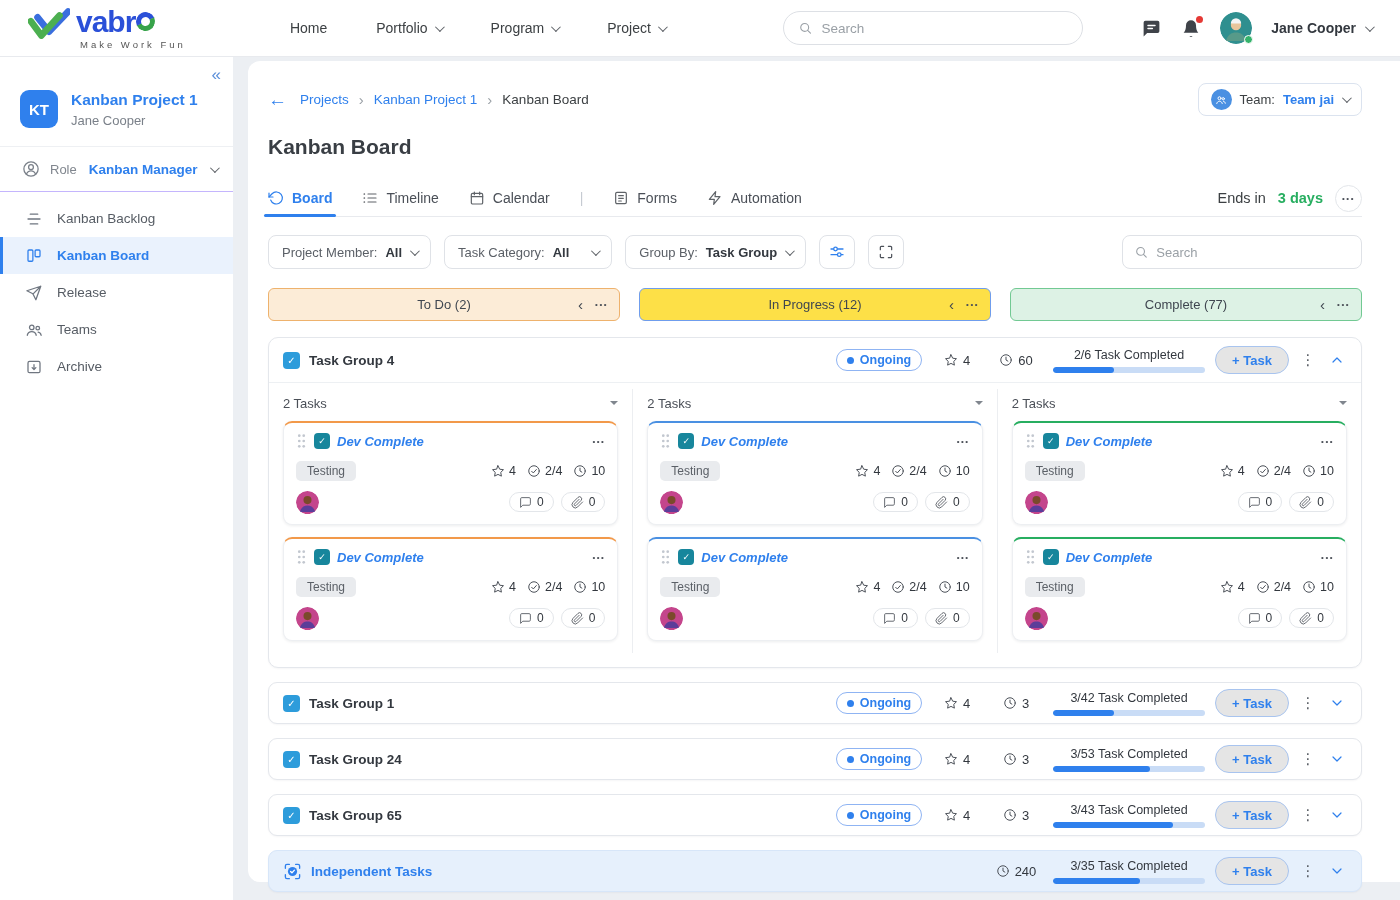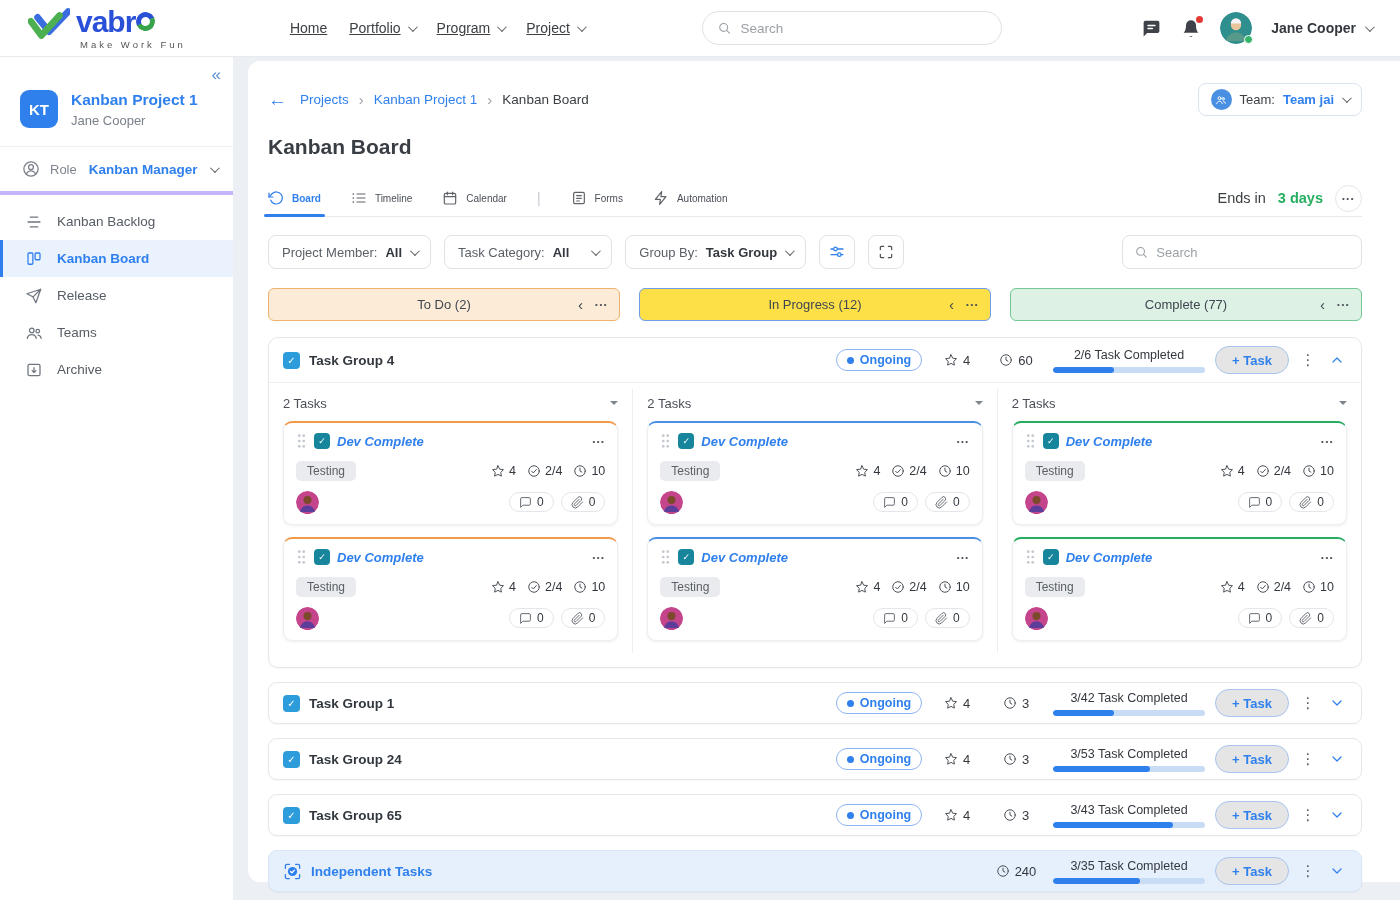--- a/index.html
+++ b/index.html
@@ -12,21 +12,21 @@
   .i18 { width:18px;height:18px;fill:none;stroke:currentColor;stroke-width:1.7;stroke-linecap:round;stroke-linejoin:round; }
 
   
   .topnav { height:57px; background:#fff; border-bottom:1px solid #e8eaee; display:flex; align-items:center; padding:0 28px; position:relative; z-index:5; }
   .logo { display:flex; align-items:flex-start; gap:6px; cursor:pointer; }
   .logo-txt { line-height:1; }
   .brand-row { display:flex; align-items:center; }
   .brand { font-size:30px; font-weight:800; color:#2b50d8; letter-spacing:-1px; }
   .logo-o { width:19px; height:19px; border-radius:50%; border:5px solid; border-color:#2b50d8 #37a34a #37a34a #2b50d8; transform:rotate(20deg); margin-left:1px; }
   .tagline { font-size:9.5px; letter-spacing:3px; color:#555; margin-top:3px; padding-left:4px; }
-  .menu { display:flex; gap:22px; margin-left:104px;text-decoration:underline; }
+  .menu { display:flex; gap:49px; margin-left:104px; }
   .menu-item { display:flex; align-items:center; gap:7px; font-size:14px; color:#3c4043; cursor:pointer; }
   .chev { width:7px; height:7px; border-right:1.6px solid #5f6368; border-bottom:1.6px solid #5f6368; transform:rotate(45deg) translateY(-2px); }
   .nav-search { margin-left:118px; width:300px; height:34px; border:1px solid #dde0e5; border-radius:18px; display:flex; align-items:center; gap:9px; padding:0 14px; color:#9aa0a6; }
   .nav-search input { border:none; outline:none; font-size:13.5px; width:100%; color:#3c4043; font-family:inherit; background:transparent; }
   .nav-search input::placeholder { color:#9aa0a6; }
   .nav-right { margin-left:auto; display:flex; align-items:center; gap:19px; }
   .nav-ic { position:relative; cursor:pointer; }
   .red-dot { position:absolute; top:-2px; right:-2px; width:7px; height:7px; background:#e53935; border-radius:50%; }
   .avatar-top { position:relative; width:32px; height:32px; cursor:pointer; }
   .avatar-top svg { border-radius:50%; }
@@ -38,21 +38,21 @@
   .sidebar { width:233px; background:#fff; position:relative; flex:none; }
   .main { flex:1; padding:4px 0 18px 15px; }
   .panel { background:#fff; height:100%; border-radius:12px 0 0 12px; padding:22px 38px 0 20px; }
 
   
   .collapse-btn { position:absolute; top:9px; right:12px; font-size:17px; color:#5b8fd9; cursor:pointer; line-height:1; }
   .proj { display:flex; gap:13px; padding:33px 18px 18px 20px; align-items:center; }
   .proj-avatar { width:38px; height:38px; border-radius:9px; background:#2f80ed; color:#fff; font-weight:700; font-size:15px; display:flex; align-items:center; justify-content:center; flex:none; }
   .proj-name { color:#2f80ed; font-size:15.5px; font-weight:700; line-height:1.25; }
   .proj-owner { color:#7a8089; font-size:13px; margin-top:3px; }
-  .role-row { display:flex; align-items:center; gap:10px; padding:13px 16px 13px 22px; border-top:1px solid #eef0f3; border-bottom:4px solid #c4b5fd; color:#7a8089; }
+  .role-row { display:flex; align-items:center; gap:10px; padding:13px 16px 13px 22px; border-top:1px solid #eef0f3; border-bottom:1px solid #c4b5fd; color:#7a8089; }
   .role-label { font-size:13px; color:#80868e; }
   .role-value { font-size:13.5px; font-weight:600; color:#2f80ed; margin-left:2px; }
   .role-row .chev { margin-left:auto; }
   .side-menu { padding-top:8px; }
   .side-item { display:flex; align-items:center; gap:14px; height:37px; padding-left:22px; color:#565c64; font-size:13.5px; cursor:pointer; border-left:3px solid transparent; }
   .side-item .sic { color:#6f7680; }
   .side-item.active { background:#eaf2fd; border-left-color:#2f80ed; color:#2f80ed; font-weight:600; }
   .side-item.active .sic { color:#2f80ed; }
 
   
@@ -64,21 +64,21 @@
   .crumb .cur { color:#3c4043; }
   .team-chip { margin-left:auto; height:33px; border:1px solid #dbe3ef; border-radius:8px; display:flex; align-items:center; gap:8px; padding:0 12px; cursor:pointer; }
   .team-ic { width:21px; height:21px; border-radius:50%; background:#4a90e2; display:flex; align-items:center; justify-content:center; }
   .team-ic svg { width:12px; height:12px; fill:none; stroke:#fff; stroke-width:2; stroke-linecap:round; }
   .team-label { font-size:13px; color:#3c4043; }
   .team-value { font-size:13px; color:#2f80ed; font-weight:600; }
   .page-title { font-size:21px; font-weight:700; color:#393e44; margin-top:19px; }
 
   
   .tabs-row { display:flex; align-items:center; margin-top:21px; border-bottom:1px solid #e8eaee; height:37px; }
-  .tab { display:flex; align-items:center; gap:8px; font-size:10px; color:#4a4f57; margin-right:30px; height:100%; position:relative; cursor:pointer; }
+  .tab { display:flex; align-items:center; gap:8px; font-size:14px; color:#4a4f57; margin-right:30px; height:100%; position:relative; cursor:pointer; }
   .tab .tic { color:#5f6368; }
   .tab.active { color:#2f80ed; font-weight:600; }
   .tab.active .tic { color:#2f80ed; }
   .tab.active::after { content:""; position:absolute; left:-4px; right:-4px; bottom:-1px; height:3px; background:#2f80ed; border-radius:2px; }
   .tab-div { color:#c6cbd2; margin-right:30px; font-size:14px; }
   .ends { margin-left:auto; display:flex; align-items:center; gap:12px; font-size:14.5px; color:#3c4043; }
   .ends b { color:#27ae60; font-weight:600; }
   .dots-btn { width:27px; height:27px; border:1px solid #e3e6ea; border-radius:50%; display:flex; align-items:center; justify-content:center; cursor:pointer; }
   .more-h { font-size:8px; letter-spacing:1.5px; color:#4a4f57; cursor:pointer; white-space:nowrap; }
 

